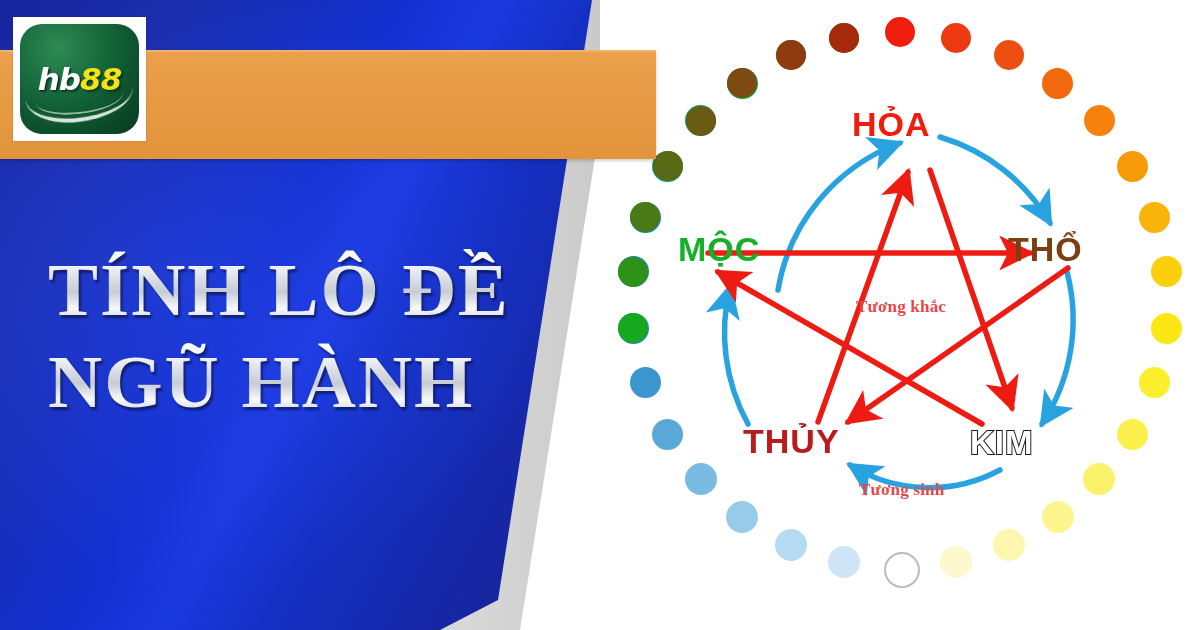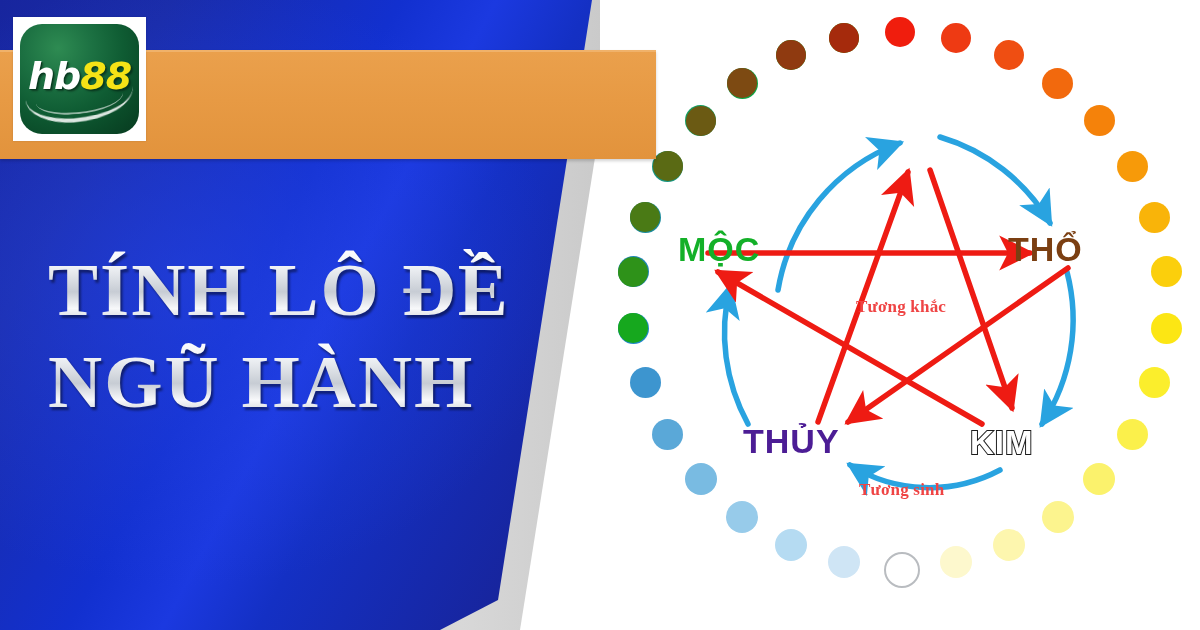--- a/index.html
+++ b/index.html
@@ -44,23 +44,23 @@
     background:#ffffff;z-index:6;
     display:flex;align-items:center;justify-content:center;
     box-shadow:0 0 2px rgba(0,0,0,.15);
   }
   .logo-tile{
     position:relative;width:119px;height:110px;border-radius:22px;overflow:hidden;
     background:
       radial-gradient(circle at 32% 22%, #2e8b52 0%, #1d7243 28%, #0f5c33 55%, #0a4a28 78%, #073a1f 100%);
   }
   .logo-text{
-    position:absolute;left:0;right:0;top:33px;text-align:center;
+    position:absolute;left:0;right:0;top:40px;text-align:center;
     font-family:"DejaVu Sans",sans-serif;
-    font-weight:bold;font-style:italic;font-size:38px;letter-spacing:-1px;
+    font-weight:bold;font-style:italic;font-size:31px;letter-spacing:-1px;
     line-height:1;white-space:nowrap;
   }
   .logo-hb{color:#ffffff;text-shadow:1px 1px 0 #073a1f,2px 2px 2px rgba(0,0,0,.4);}
   .logo-88{color:#f5e316;text-shadow:1px 1px 0 #073a1f,2px 2px 2px rgba(0,0,0,.4);}
   .logo-swoosh{
     position:absolute;left:6px;top:64px;width:108px;height:30px;
     border-bottom:4px solid rgba(255,255,255,.85);
     border-radius:0 0 60% 46%/0 0 100% 80%;
     filter:blur(.4px);
     transform:rotate(-4deg);
@@ -198,22 +198,23 @@
 
       <g stroke="#ee1b13" stroke-width="5.5" fill="none" stroke-linecap="round">
         <line x1="108" y1="253" x2="430" y2="253" marker-end="url(#ahRed)"></line>
         <line x1="468" y1="268" x2="248" y2="422" marker-end="url(#ahRed)"></line>
         <line x1="218" y1="422" x2="308" y2="172" marker-end="url(#ahRed)"></line>
         <line x1="330" y1="170" x2="412" y2="408" marker-end="url(#ahRed)"></line>
         <line x1="382" y1="424" x2="118" y2="272" marker-end="url(#ahRed)"></line>
       </g>
     </svg>
 
+    <div class="elabel hoa" style="left: 252px; top: 105px; color: rgb(240, 29, 13);">HỎA</div>
     <div class="elabel tho" style="left: 408px; top: 230px; color: rgb(123, 63, 18); text-align: right;">THỔ</div>
     <div class="elabel kim" style="left:370px;top:424px;">KIM</div>
-    <div class="elabel thuy" style="left: 143px; top: 422px; color: #4c1d95;">THỦY</div>
+    <div class="elabel thuy" style="left: 143px; top: 422px; color: #b91c1c;">THỦY</div>
     <div class="elabel moc" style="left: 78px; top: 230px; color: rgb(19, 176, 40);">MỘC</div>
 
     <div class="cyclabel" style="left:256px;top:297px;">Tương khắc</div>
     <div class="cyclabel" style="left:259px;top:480px;">Tương sinh</div>
   </div>
 
 </div>
 
 </body></html>

